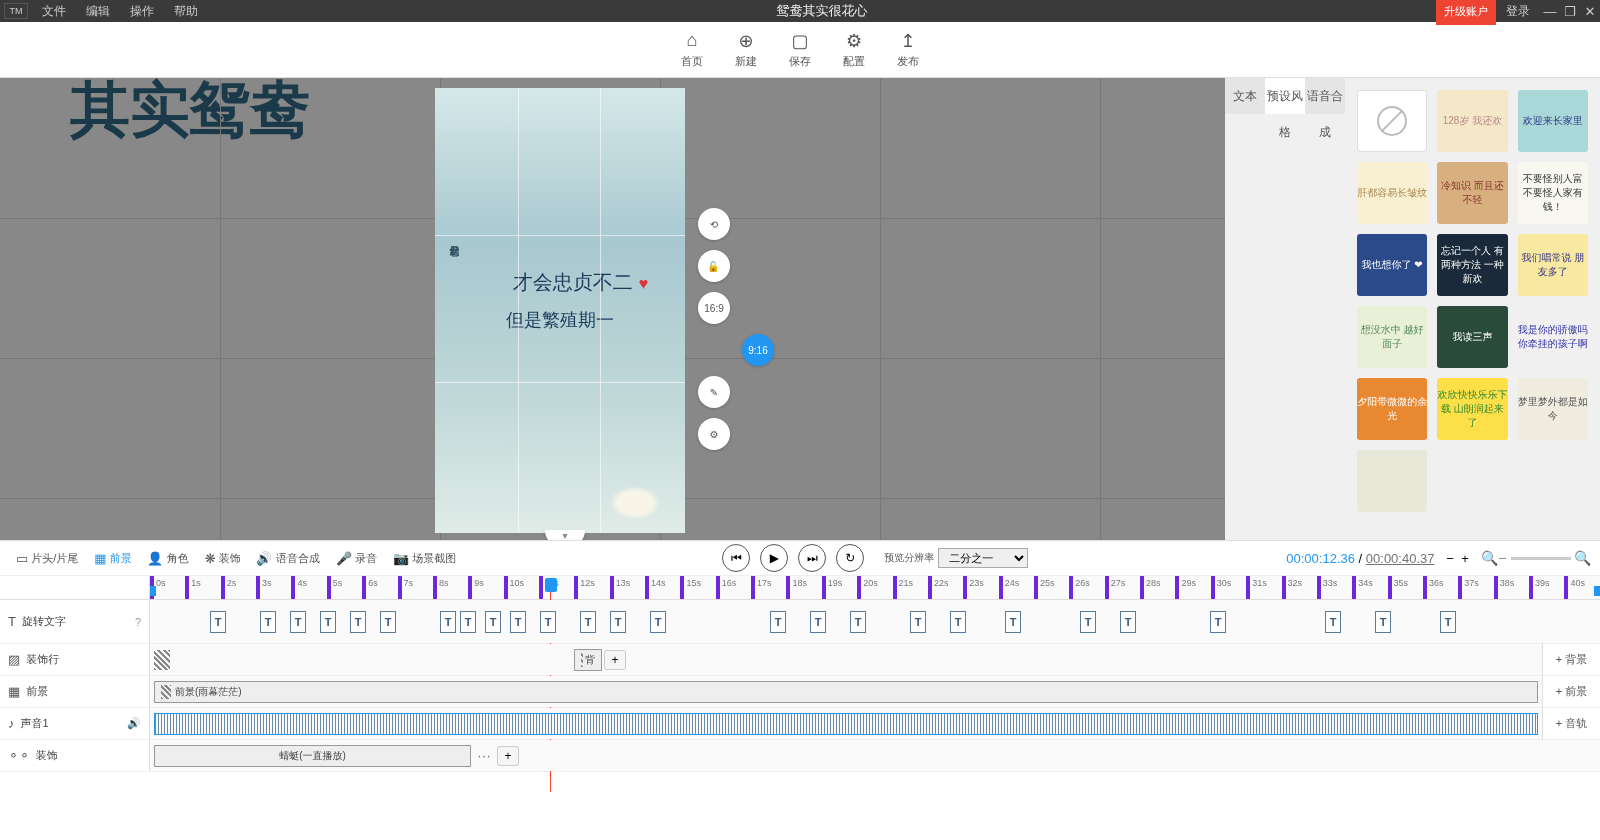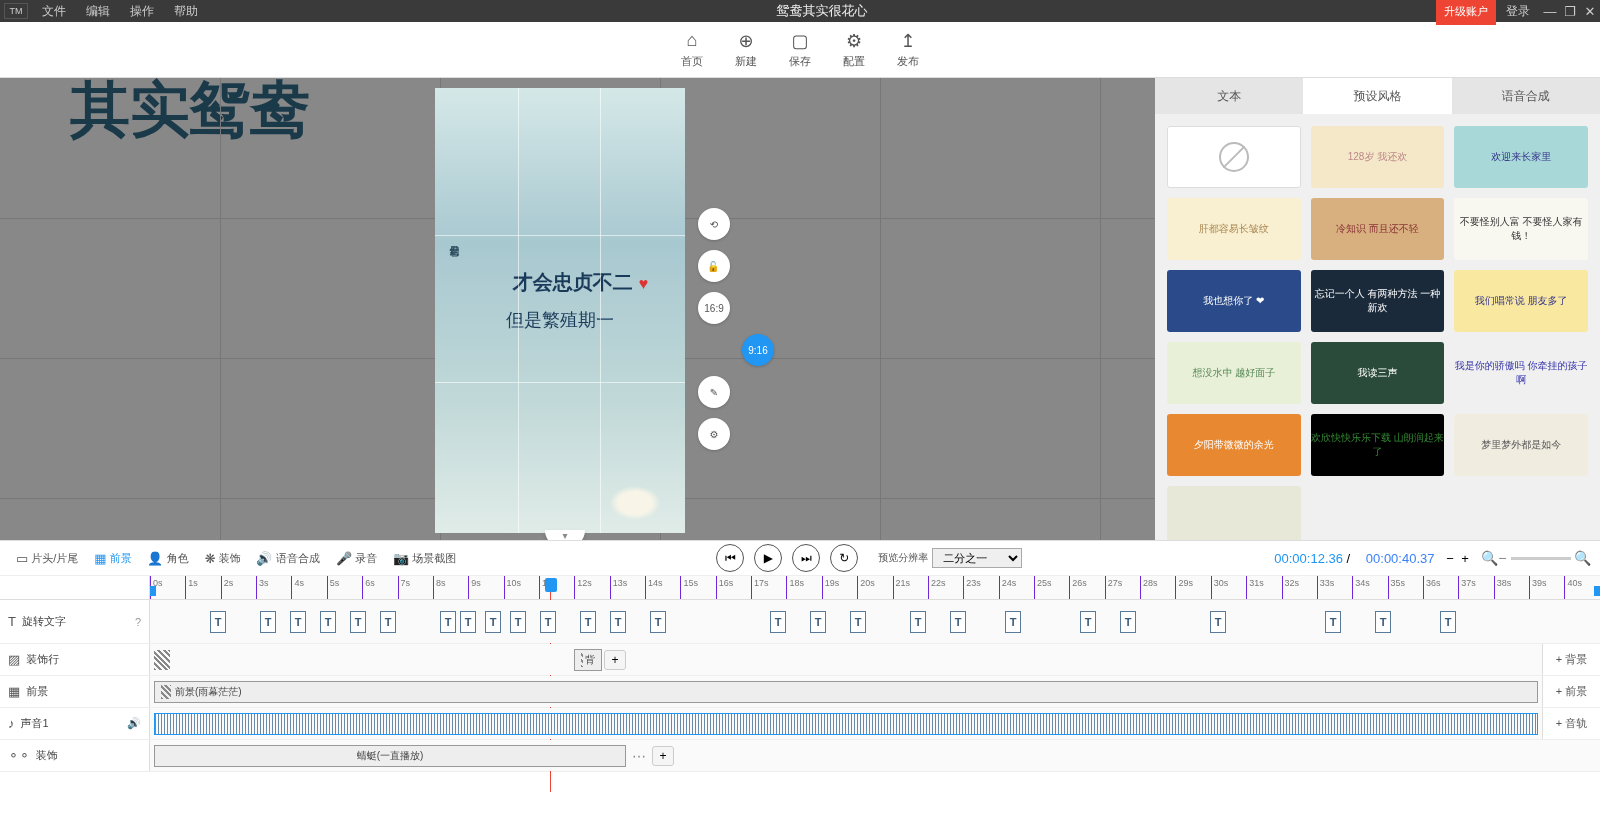--- a/index.html
+++ b/index.html
@@ -26,61 +26,61 @@
 .bg-text { position: absolute; top: -8px; left: 70px; font-size: 60px; font-weight: bold; color: #1a3a4a; font-family: "KaiTi", serif; }
 .canvas-grid { position: absolute; inset: 0; }
 .gv, .gh { position: absolute; background: #777; }
 .gv { width: 1px; height: 100%; }
 .gh { height: 1px; width: 100%; }
 .preview { position: absolute; left: 435px; top: 10px; width: 250px; height: 445px; background: linear-gradient(180deg, #d5e8e8 0%, #a8c8d0 35%, #c0d8d8 70%, #e0ece8 100%); display: flex; flex-direction: column; align-items: center; justify-content: center; }
 .preview .pg { position: absolute; inset: 0; }
 .preview .pgv { position: absolute; width: 1px; height: 100%; background: rgba(255,255,255,0.6); }
 .preview .pgh { position: absolute; height: 1px; width: 100%; background: rgba(255,255,255,0.6); }
 .preview .vt { position: absolute; left: 12px; top: 150px; writing-mode: vertical-rl; font-size: 10px; color: #2a4a5a; font-family: "KaiTi", serif; }
-.preview .t1 { font-size: 20px; color: #1a3a5a; font-family: "KaiTi", serif; font-weight: bold; margin-top: -20px; margin-left: 41px; }
+.preview .t1 { font-size: 20px; color: #1a3a5a; font-family: "KaiTi", serif; font-weight: normal; margin-top: -20px; margin-left: 41px; }
 .preview .heart { color: #d33; font-size: 16px; margin-left: 6px; }
 .preview .t2 { font-size: 18px; color: #1a3a5a; font-family: "KaiTi", serif; margin-top: 12px; }
 .preview .lotus { position: absolute; bottom: 10px; right: 20px; width: 60px; height: 40px; background: radial-gradient(ellipse at center, #f8f5e8 40%, transparent 60%); }
 .canvas-tools { position: absolute; left: 698px; top: 130px; display: flex; flex-direction: column; gap: 10px; }
 .ctool { width: 32px; height: 32px; border-radius: 50%; background: #fff; display: flex; align-items: center; justify-content: center; font-size: 10px; cursor: pointer; box-shadow: 0 1px 3px rgba(0,0,0,0.2); color: #555; }
 .ctool.active { background: #2196f3; color: #fff; margin-left: 44px; }
 .dropdown-arrow { position: absolute; left: 545px; bottom: -8px; width: 40px; height: 18px; background: #fff; border-radius: 0 0 20px 20px; text-align: center; font-size: 10px; color: #888; box-shadow: 0 2px 4px rgba(0,0,0,0.15); }
 
 
-.right-panel { width: 445px; background: #f0f0f0; display: flex; flex-direction: column; }
+.right-panel { width: 375px; background: #f0f0f0; display: flex; flex-direction: row; }
 .tabs { display: flex; height: 36px; }
 .tab { flex: 1; text-align: center; line-height: 36px; font-size: 12px; background: #e5e5e5; cursor: pointer; color: #555; }
 .tab.active { background: #fff; }
 .presets { flex: 1; padding: 12px; display: grid; grid-template-columns: repeat(3, 1fr); gap: 10px; overflow-y: auto; align-content: start; }
 .preset { height: 62px; background: #fff; border-radius: 3px; display: flex; align-items: center; justify-content: center; font-size: 10px; text-align: center; cursor: pointer; overflow: hidden; position: relative; }
 .preset.none { border: 1px solid #ddd; }
 .preset.none::after { content: ""; width: 26px; height: 26px; border: 2px solid #bbb; border-radius: 50%; position: absolute; }
 .preset.none::before { content: ""; width: 30px; height: 2px; background: #bbb; transform: rotate(-45deg); position: absolute; }
 
 
 .tl-header { height: 36px; border-top: 1px solid #ddd; border-bottom: 1px solid #eee; display: flex; align-items: center; padding: 0 8px; }
 .tl-tab { display: flex; align-items: center; gap: 3px; padding: 0 8px; font-size: 11px; color: #555; cursor: pointer; }
 .tl-tab.active { color: #2196f3; }
 .tl-tab .ic { font-size: 13px; }
 .playback { display: flex; gap: 10px; margin-left: auto; margin-right: 20px; align-items: center; }
 .pb-btn { width: 28px; height: 28px; border: 1.5px solid #555; border-radius: 50%; display: flex; align-items: center; justify-content: center; cursor: pointer; font-size: 12px; }
 .res-label { font-size: 10px; color: #555; margin-right: 4px; }
 .res-select { border: 1px solid #aaa; padding: 2px 18px 2px 6px; font-size: 11px; }
 .time-disp { margin-left: auto; font-size: 13px; }
 .time-cur { color: #2196f3; }
-.time-tot { color: #3b82f6; margin-left: 12px; }
+.time-tot { color: #737373; text-decoration: underline; margin-left: 0; }
 .zoom { display: flex; gap: 4px; align-items: center; margin-left: 12px; color: #888; font-size: 14px; }
 
 
 .timeline { display: flex; flex-direction: column; }
 .ruler-row { display: flex; height: 24px; border-bottom: 1px solid #ddd; }
 .track-label { width: 150px; border-right: 1px solid #ddd; display: flex; align-items: center; padding: 0 8px; font-size: 11px; gap: 6px; color: #444; }
 .track-label .ic { font-size: 13px; color: #555; }
 .ruler { flex: 1; position: relative; background: #fafafa; display: flex; }
-.tick { flex: 1; font-size: 9px; color: #777; border-left: 1px solid #6d28d9; padding-left: 2px; padding-top: 2px; }
+.tick { flex: 1; font-size: 9px; color: #777; border-left: 4px solid #6d28d9; padding-left: 2px; padding-top: 2px; }
 .playhead { position: absolute; top: 2px; width: 12px; height: 14px; background: #2196f3; border-radius: 2px; left: 395px; }
 .playhead::after { content: ""; position: absolute; left: 5px; top: 14px; width: 1px; height: 200px; background: #e43; }
 .start-mark { position: absolute; left: 0; top: 10px; width: 6px; height: 10px; background: #2196f3; }
 .end-mark { position: absolute; right: 0; top: 10px; width: 6px; height: 10px; background: #2196f3; }
 
 .track-row { display: flex; height: 32px; border-bottom: 1px solid #eee; }
 .track-content { flex: 1; position: relative; background: #fafafa; display: flex; align-items: center; padding: 0 4px; gap: 2px; overflow: hidden; }
 .track-add { width: 58px; border-left: 1px solid #ddd; display: flex; align-items: center; justify-content: center; font-size: 11px; cursor: pointer; color: #555; }
 .text-clip { width: 16px; height: 22px; border: 1px solid #5a7a9a; background: #fff; color: #3a5a7a; display: flex; align-items: center; justify-content: center; font-size: 11px; font-weight: bold; }
 .clip-box { height: 22px; border: 1px solid #999; background: #eee; display: flex; align-items: center; padding: 0 6px; font-size: 10px; color: #444; }
@@ -177,21 +177,21 @@
         <div class="preset " style="background:#f8f0d0;color:#a85">肝都容易长皱纹</div>
         <div class="preset " style="background:#d8b080;color:#833">冷知识 而且还不轻</div>
         <div class="preset " style="background:#f8f8f0;color:#333">不要怪别人富 不要怪人家有钱！</div>
         <div class="preset " style="background:#2a4a8a;color:#fff">我也想你了 ❤</div>
         <div class="preset " style="background:#1a2a3a;color:#fff">忘记一个人 有两种方法 一种新欢</div>
         <div class="preset " style="background:#f8e8a0;color:#338">我们唱常说 朋友多了</div>
         <div class="preset " style="background:#e8f0d8;color:#585">想没水中 越好面子</div>
         <div class="preset " style="background:#2a4a3a;color:#fff">我读三声</div>
         <div class="preset " style="background:#f0f0f0;color:#33a">我是你的骄傲吗 你牵挂的孩子啊</div>
         <div class="preset " style="background:#e88830;color:#fff">夕阳带微微的余光</div>
-        <div class="preset " style="background:#000000;color:#383">欢欣快快乐乐下载 山朗润起来了</div>
+        <div class="preset " style="background:#fde047;color:#383">欢欣快快乐乐下载 山朗润起来了</div>
         <div class="preset " style="background:#f0ede0;color:#555">梦里梦外都是如今</div>
         <div class="preset " style="background:#e8e8d8;color:#686"></div>
       </div>
   </div>
 </div>
 
 <div class="tl-header">
   <div id="tltabs" style="display:flex">
       <div class="tl-tab ">
         <span class="ic">▭</span>
@@ -372,20 +372,20 @@
     </div>
     <div class="track-add">+ 音轨</div>
   </div>
 
   <div class="track-row">
     <div class="track-label">
       <span class="ic">⚬⚬</span>
       <span>装饰</span>
     </div>
     <div class="track-content">
-      <div class="clip-box" style="width:472px;justify-content:center">
+      <div class="clip-box" style="width:317px;justify-content:center">
           <span>蜻蜓(一直播放)</span>
         </div>
       <span style="font-size:14px;color:#888;padding:0 4px">⋯</span>
       <div class="small-btn">+</div>
     </div>
   </div>
 </div>
 
 </body></html>

